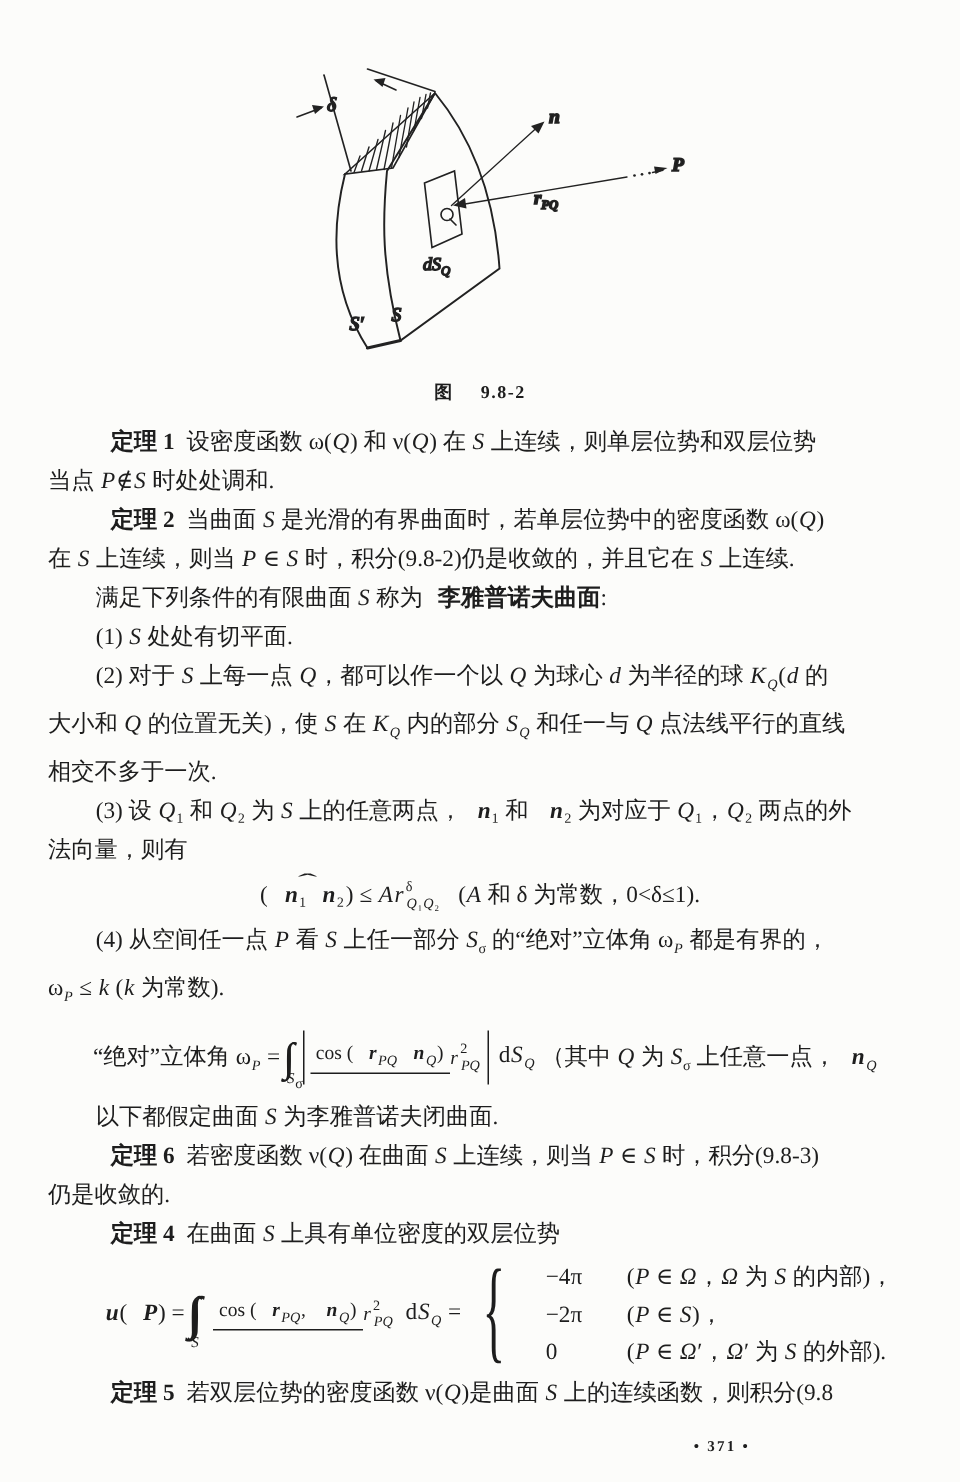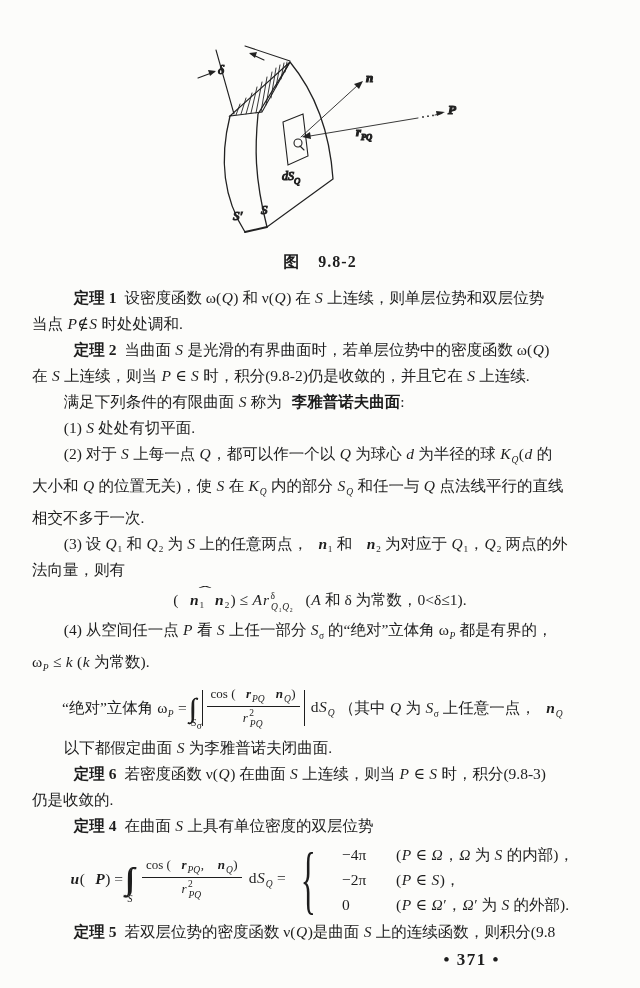--- a/index.html
+++ b/index.html
@@ -4,46 +4,46 @@
 <style>
   * { margin:0; padding:0; box-sizing:border-box; }
   body { background:#888; }
   .page {
     position:relative; width:640px; height:988px; margin:0 auto;
     background:#fcfcfa; color:#1d1d1d; overflow:hidden;
     font-family:"Liberation Serif","DejaVu Serif",serif;
   }
   .fig-wrap { padding-top:36px; text-align:center; }
   svg text { fill:#1d1d1d; }
-  .caption { text-align:center; font-size:16px; font-weight:bold; margin-top:0px; letter-spacing:1px; }
+  .caption { text-align:center; font-size:12px; font-weight:bold; margin-top:0px; letter-spacing:1px; }
   .caption .gap { display:inline-block; width:18px; }
   .body { padding:12px 32px 0 32px; font-size:15.5px; }
   .ln { line-height:26px; min-height:26px; white-space:nowrap; }
   .ind { text-indent:2.05em; }
   .center { text-align:center; text-indent:0; line-height:34px; min-height:34px; }
   i { font-style:italic; padding:0 0.5px; }
   b { font-weight:bold;margin-left:10px; }
   sub, sup { font-size:9.5px; }
   .ss { display:inline-flex; flex-direction:column; vertical-align:middle; font-size:9.5px; line-height:1.15; text-align:left; padding:0 1px; }
-  .frac { display:inline-flex; flex-direction:column; align-items:center; vertical-align:middle; font-size:13px; line-height:1.3; margin:0 2px;justify-content:center; }
+  .frac { display:inline-flex; flex-direction:row; align-items:center; vertical-align:middle; font-size:13px; line-height:1.3; margin:0 2px;justify-content:center; }
   .frac .num { padding:0 4px 1px 4px; border-bottom:1.2px solid #1d1d1d; }
   .frac .den { padding-top:1px; }
   .iint { position:relative; display:inline-block; font-size:27px; letter-spacing:-7px; padding:0 10px 0 2px; }
   .iint .lim { position:absolute; left:4px; bottom:-7px; font-size:10px; letter-spacing:0; }
   .iint.big { font-size:31px; padding-right:12px; }
   .fline { display:flex; align-items:center; height:54px; white-space:nowrap; }
   .fu { display:flex; align-items:center; height:80px; white-space:nowrap; padding-left:28px; }
   .vbar { display:inline-block; width:1px; height:36px; background:#1d1d1d; margin:0 2px; vertical-align:middle; }
   .brace { font-size:30px; transform:scaleY(2.55) scaleX(1.05); display:inline-block; margin:0 6px 0 10px; font-weight:400; }
   .cases { display:inline-flex; flex-direction:column; }
   .case { display:flex; line-height:25px;margin-left:21px; }
   .case .val { width:54px; }
   .hat { position:relative; display:inline-block; padding:0 1px; }
   .hat::after { content:"ˆ"; position:absolute; left:50%; top:-0.62em; transform:translateX(-50%) scaleX(2.8); font-size:0.9em; }
-  .pageno { position:absolute; right:140px; bottom:18px; font-size:17px; font-weight:bold; letter-spacing:1.5px; }
+  .pageno { position:absolute; right:140px; bottom:18px; font-size:10px; font-weight:bold; letter-spacing:1.5px; }
   .sp { display:inline-block; width:8px; }
 </style>
 </head>
 <body>
 
 <div class="page">
 
   <div class="fig-wrap">
     <svg width="340" height="212" viewBox="0 0 340 212" fill="none" stroke="#222" stroke-width="1.1" stroke-linecap="round">
 

